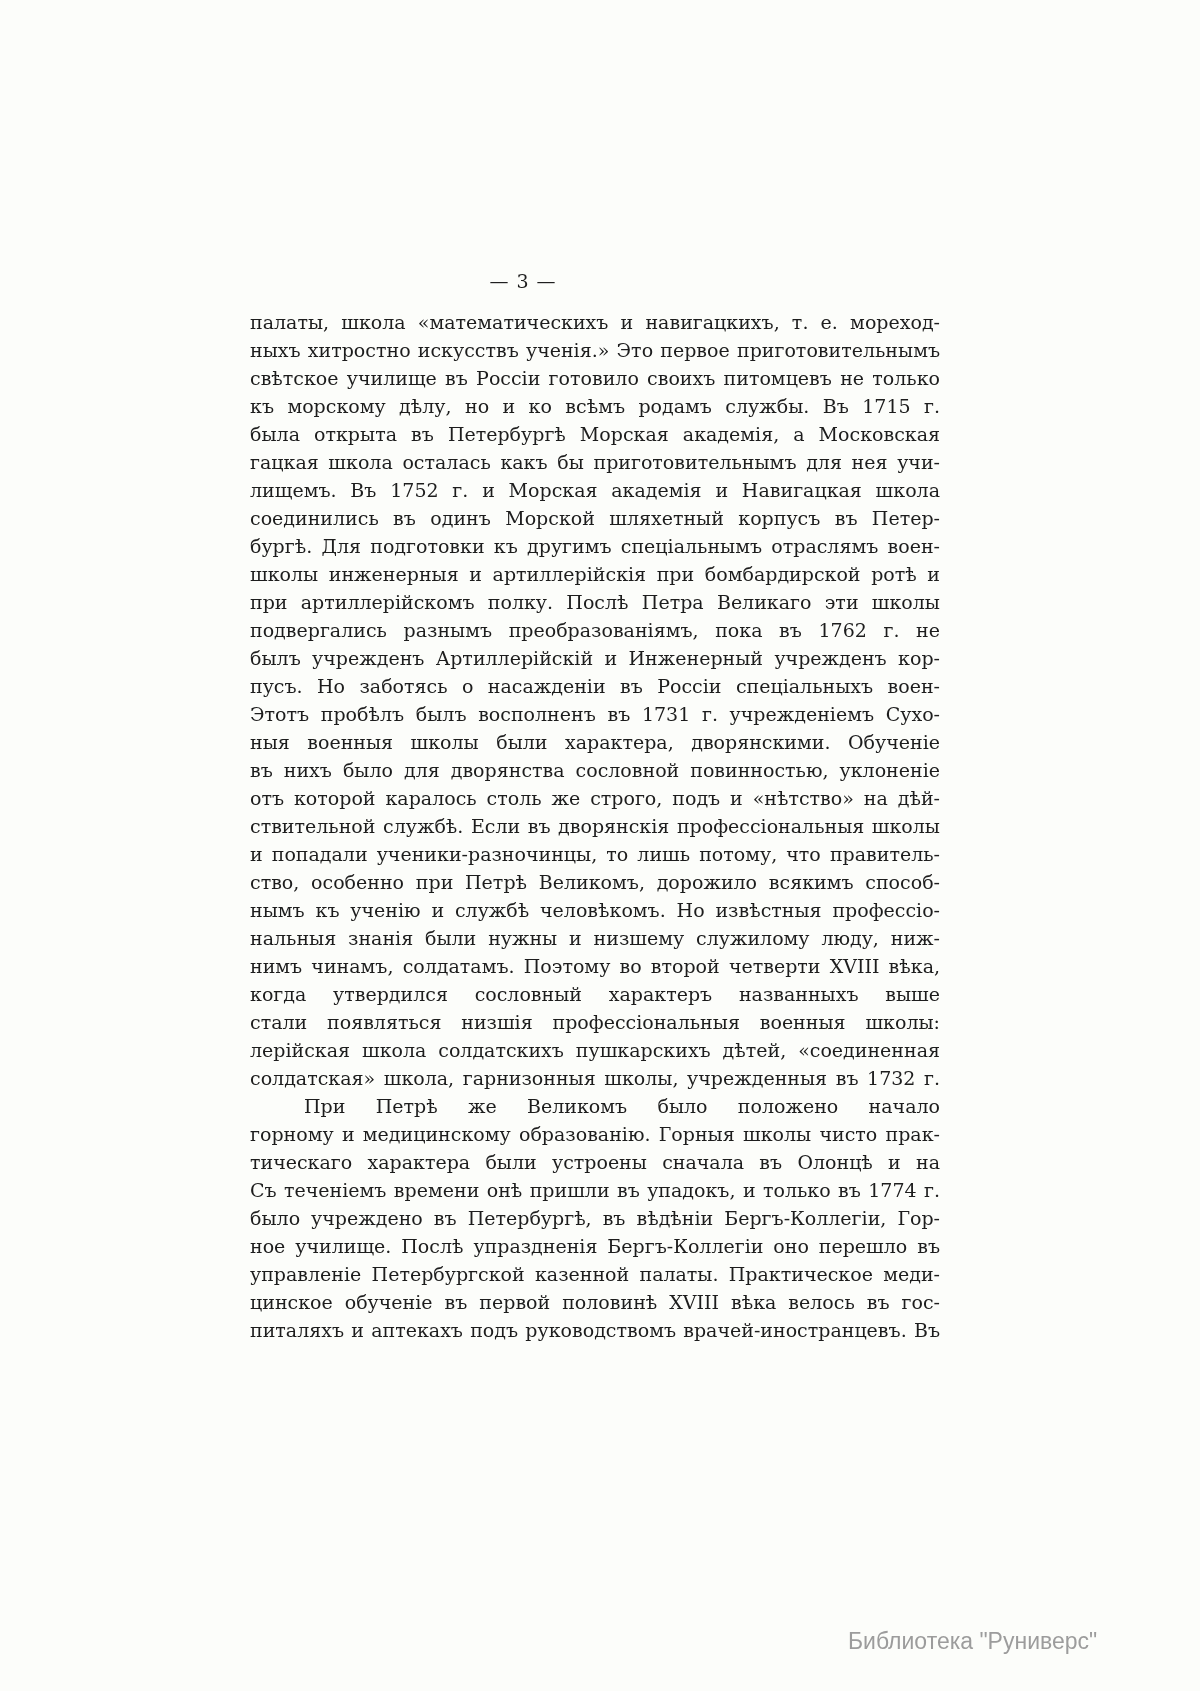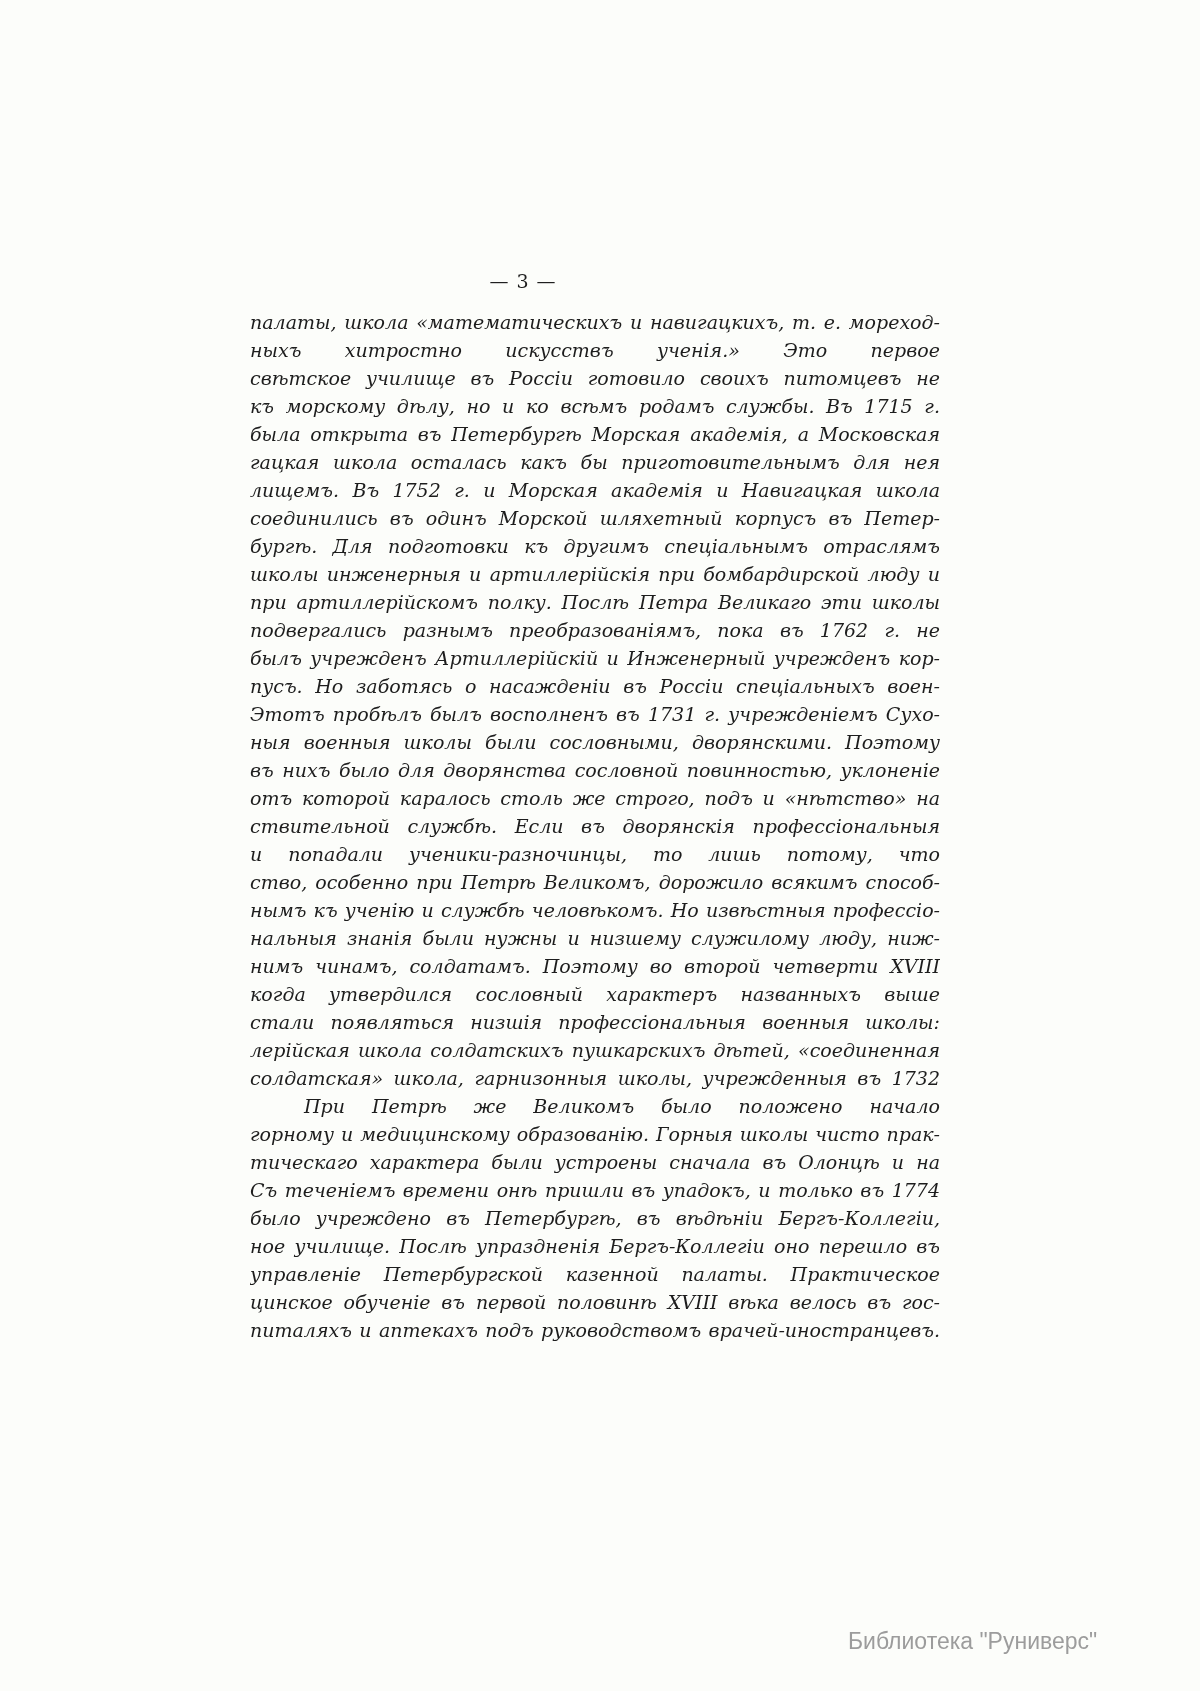--- a/index.html
+++ b/index.html
@@ -39,21 +39,20 @@
   }
   .line {
     font-size: 19px;
     line-height: 28px;
     height: 28px;
     overflow: hidden;
     text-align: justify;
     text-align-last: justify;
     -moz-text-align-last: justify;
     word-spacing: 1px;
-    font-style: italic;
   }
   .line.indent {
     text-indent: 54px;
   }
   .watermark {
     position: absolute;
     left: 848px;
     top: 1628px;
     font-family: "Liberation Sans", sans-serif;
     font-size: 23px;
@@ -71,27 +70,27 @@
   <div class="text-block">
       <div class="line">палаты, школа «математическихъ и навигацкихъ, т. е. мореход-</div>
       <div class="line">ныхъ хитростно искусствъ ученія.» Это первое приготовительнымъ</div>
       <div class="line">свѣтское училище въ Россіи готовило своихъ питомцевъ не только</div>
       <div class="line">къ морскому дѣлу, но и ко всѣмъ родамъ службы. Въ 1715 г.</div>
       <div class="line">была открыта въ Петербургѣ Морская академія, а Московская нави-</div>
       <div class="line">гацкая школа осталась какъ бы приготовительнымъ для нея учи-</div>
       <div class="line">лищемъ. Въ 1752 г. и Морская академія и Навигацкая школа</div>
       <div class="line">соединились въ одинъ Морской шляхетный корпусъ въ Петер-</div>
       <div class="line">бургѣ. Для подготовки къ другимъ спеціальнымъ отраслямъ воен-</div>
-      <div class="line">школы инженерныя и артиллерійскія при бомбардирской люду и</div>
+      <div class="line">школы инженерныя и артиллерійскія при бомбардирской ротѣ и</div>
       <div class="line">при артиллерійскомъ полку. Послѣ Петра Великаго эти школы</div>
       <div class="line">подвергались разнымъ преобразованіямъ, пока въ 1762 г. не</div>
       <div class="line">былъ учрежденъ Артиллерійскій и Инженерный учрежденъ кор-</div>
       <div class="line">пусъ. Но заботясь о насажденіи въ Россіи спеціальныхъ воен-</div>
       <div class="line">Этотъ пробѣлъ былъ восполненъ въ 1731 г. учрежденіемъ Сухо-</div>
-      <div class="line">ныя военныя школы были сословными, дворянскими. Поэтому</div>
+      <div class="line">ныя военныя школы были характера, дворянскими. Обученіе</div>
       <div class="line">въ нихъ было для дворянства сословной повинностью, уклоненіе</div>
       <div class="line">отъ которой каралось столь же строго, подъ и «нѣтство» на дѣй-</div>
       <div class="line">ствительной службѣ. Если въ дворянскія профессіональныя школы</div>
       <div class="line">и попадали ученики-разночинцы, то лишь потому, что правитель-</div>
       <div class="line">ство, особенно при Петрѣ Великомъ, дорожило всякимъ способ-</div>
       <div class="line">нымъ къ ученію и службѣ человѣкомъ. Но извѣстныя профессіо-</div>
       <div class="line">нальныя знанія были нужны и низшему служилому люду, ниж-</div>
       <div class="line">нимъ чинамъ, солдатамъ. Поэтому во второй четверти XVIII вѣка,</div>
       <div class="line">когда утвердился сословный характеръ названныхъ выше училищъ,</div>
       <div class="line">стали появляться низшія профессіональныя военныя школы: артил-</div>

